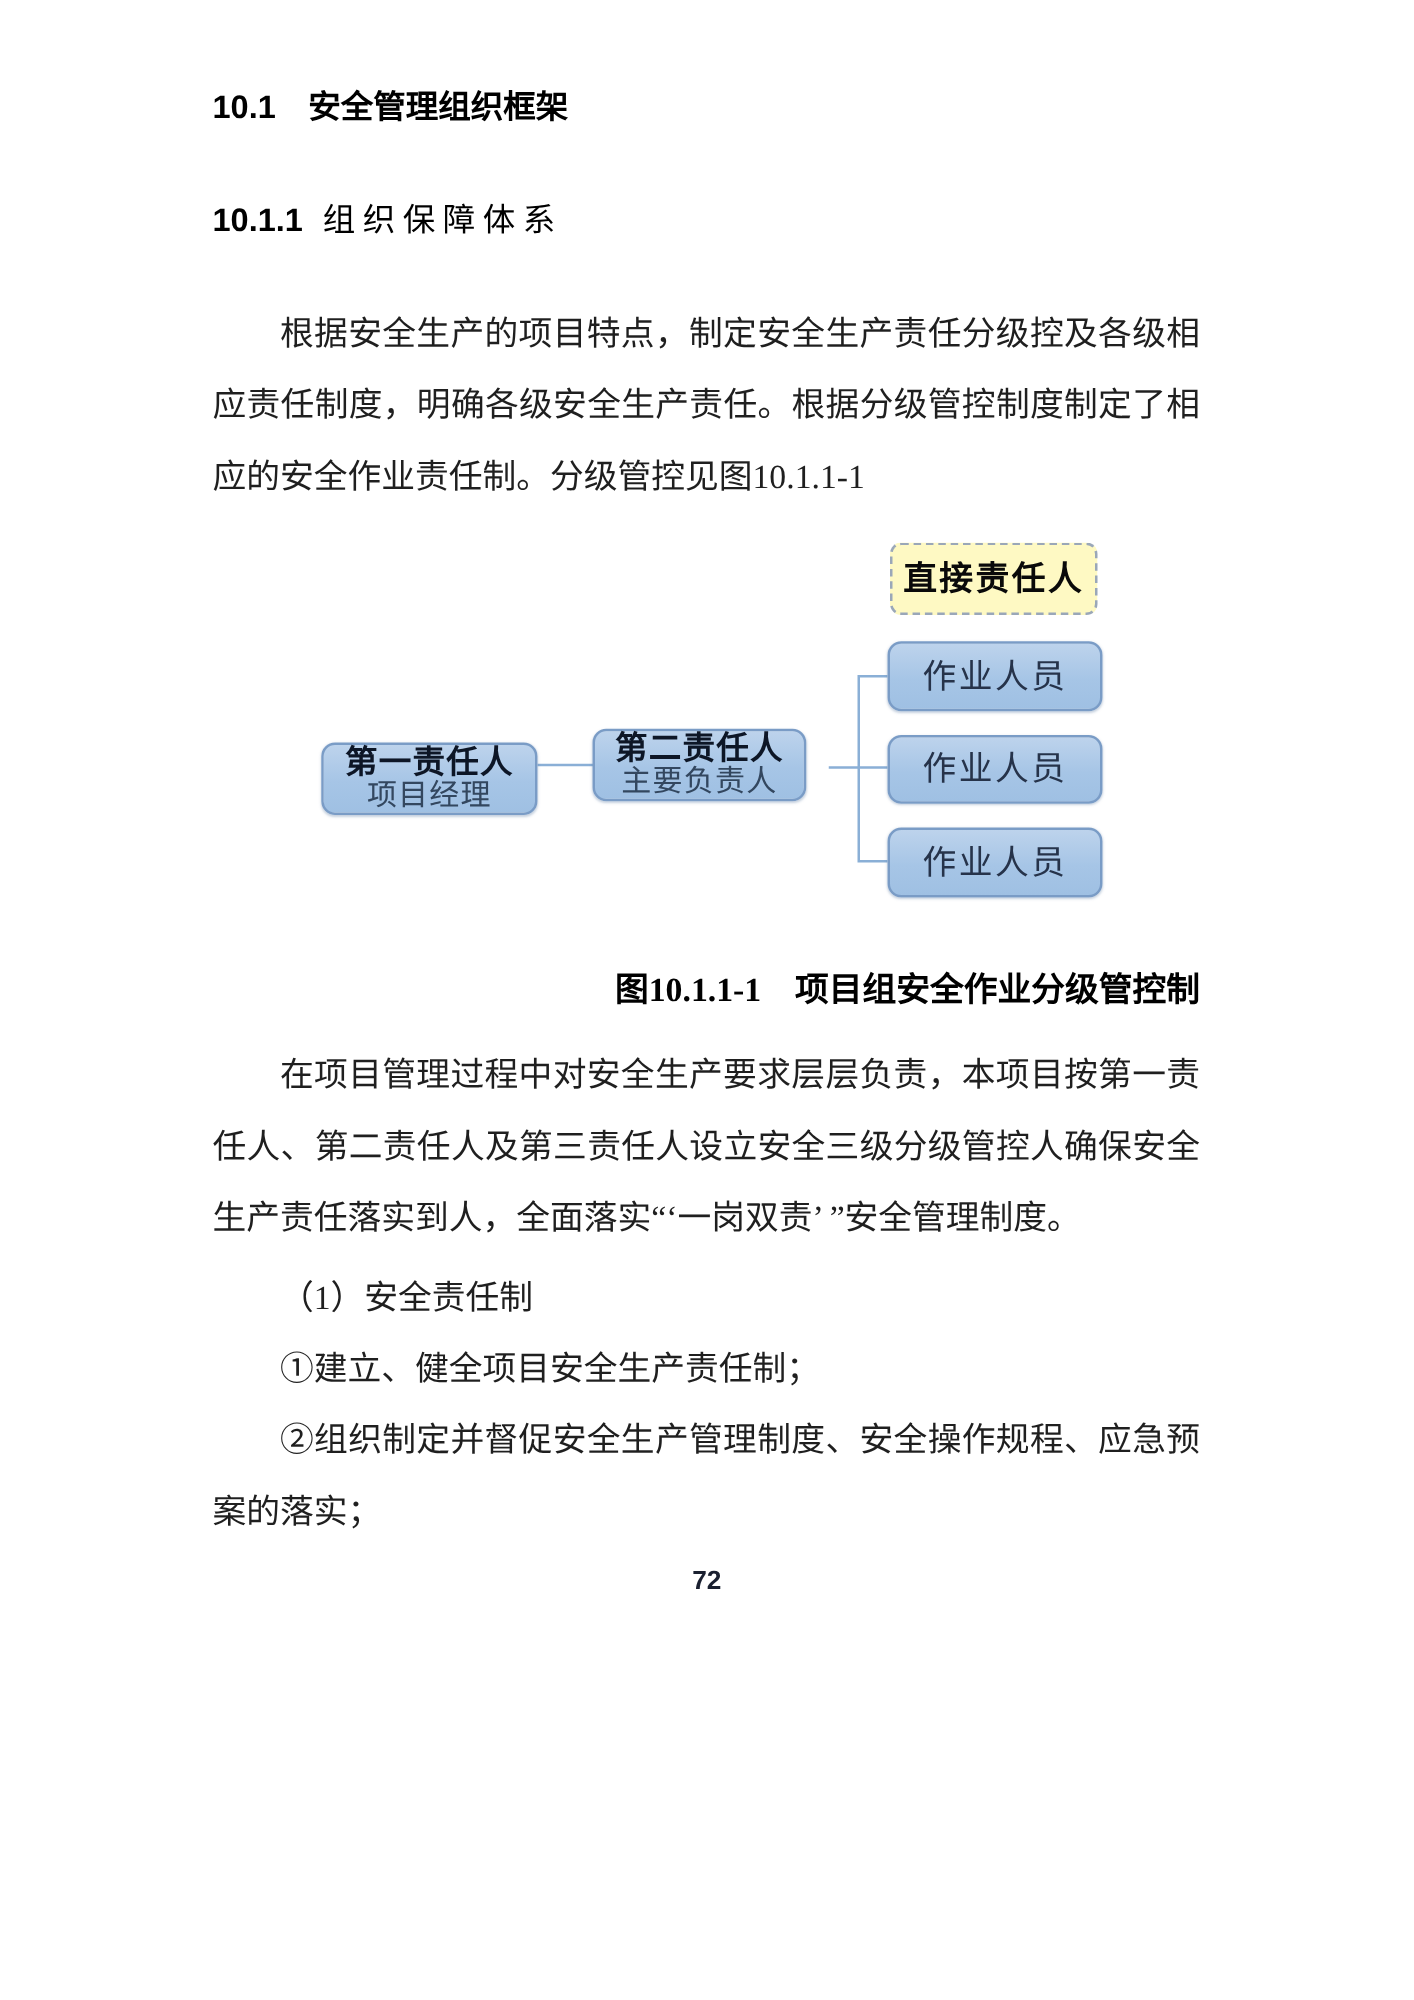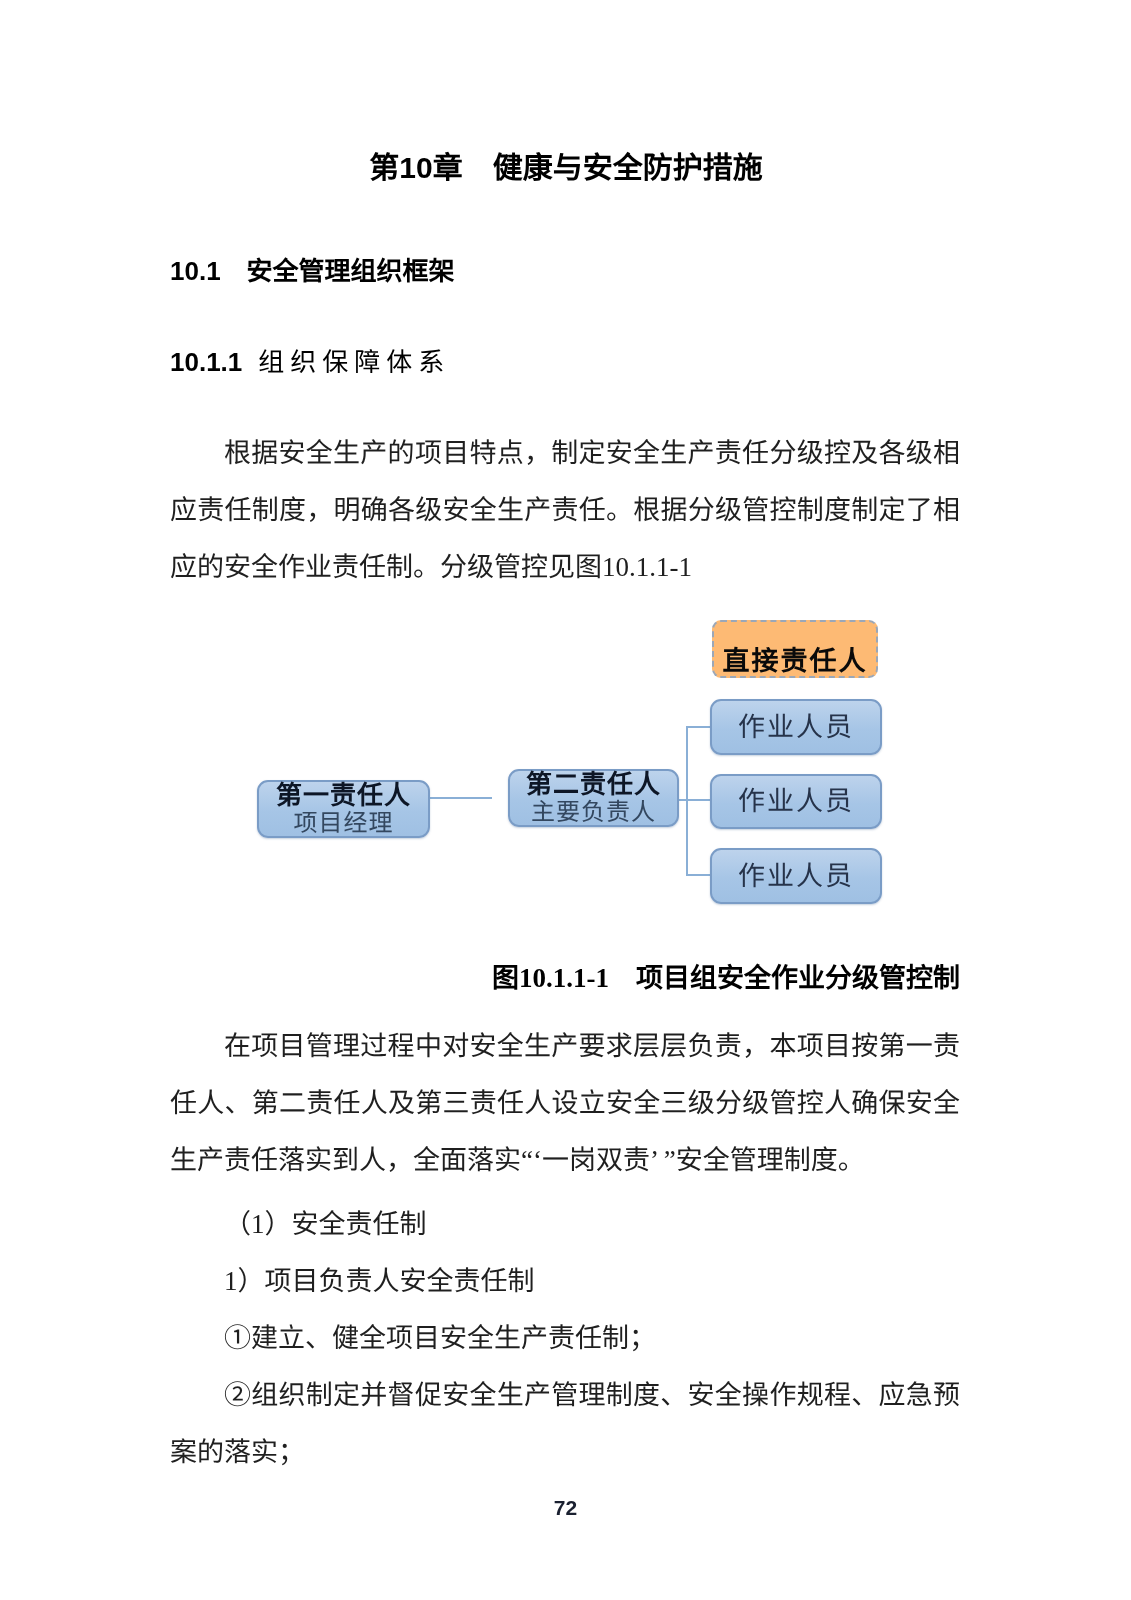--- a/index.html
+++ b/index.html
@@ -50,24 +50,23 @@
     position:absolute;box-sizing:border-box;
     display:flex;flex-direction:column;align-items:center;justify-content:center;
     border-radius:11px;text-align:center;
   }
   .blue{
     background:linear-gradient(180deg,#bdd3ec 0%,#a6c5e6 55%,#9fc0e3 100%);
     border:2px solid #7a9cc6;
     box-shadow:0 1px 2px rgba(90,120,160,0.35);
   }
   .dashed{
-    background:#fdba74;
+    background:#fef9c3;
     border:2px dashed #9aa7b8;
     border-radius:9px;
-    justify-content:flex-end;
   }
   .node .l1{font-weight:bold;font-size:26px;line-height:28px;color:#0d1626;letter-spacing:1px;}
   .node .l2{font-size:24px;line-height:26px;color:#33475f;letter-spacing:1px;}
   .node .single{font-size:27px;line-height:29px;color:#26334a;letter-spacing:2px;}
   .dashed .single{font-weight:bold;color:#0a0a0a;letter-spacing:2px;}
   .conn{position:absolute;background:#8aafd6;}
   
   .caption{
     margin:38px 171px 0 170px;
     text-align:right;
@@ -79,21 +78,20 @@
     text-align:center;
     font-family:"Liberation Sans","DejaVu Sans",sans-serif;
     font-size:21px;line-height:24px;color:#1a2030;font-weight:bold;
   }
 </style>
 </head>
 <body>
 
 <div class="page">
 
-  <div class="chapter-title">第10章　健康与安全防护措施</div>
 
   <div class="section-heading">10.1　安全管理组织框架</div>
 
   <div class="subsection-heading">
     <span class="num">10.1.1</span><span class="txt">组织保障体系</span>
   </div>
 
   <p class="body indent p1">根据安全生产的项目特点，制定安全生产责任分级控及各级相应责任制度，明确各级安全生产责任。根据分级管控制度制定了相应的安全作业责任制。分级管控见图10.1.1-1</p>
 
   <div class="figure">
@@ -118,30 +116,29 @@
 
     <div class="node blue" style="left:710px;top:241px;width:172px;height:56px;">
       <span class="single">作业人员</span>
     </div>
 
     <div class="node blue" style="left:257px;top:173px;width:173px;height:58px;">
       <span class="l1">第一责任人</span>
       <span class="l2">项目经理</span>
     </div>
 
-    <div class="node blue" style="left:508px;top:162px;width:171px;height:58px;">
+    <div class="node blue" style="left:474px;top:162px;width:171px;height:58px;">
       <span class="l1">第二责任人</span>
       <span class="l2">主要负责人</span>
     </div>
   </div>
 
   <div class="caption">图10.1.1-1　项目组安全作业分级管控制</div>
 
   <p class="body indent p2">在项目管理过程中对安全生产要求层层负责，本项目按第一责任人、第二责任人及第三责任人设立安全三级分级管控人确保安全生产责任落实到人，全面落实“‘一岗双责’ ”安全管理制度。</p>
 
   <p class="body indent li1">（1）安全责任制</p>
-  <p class="body indent">1）项目负责人安全责任制</p>
   <p class="body indent">①建立、健全项目安全生产责任制；</p>
   <p class="body indent">②组织制定并督促安全生产管理制度、安全操作规程、应急预案的落实；</p>
 
   <div class="page-number">72</div>
 
 </div>
 
 </body></html>

